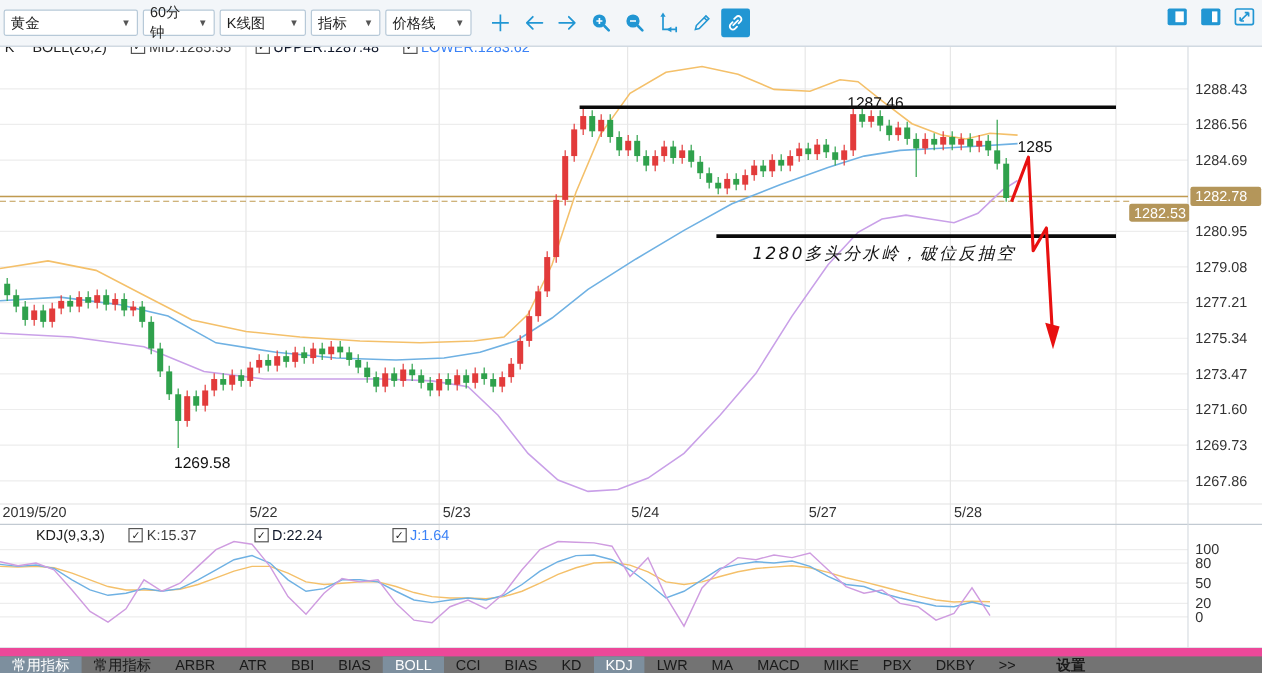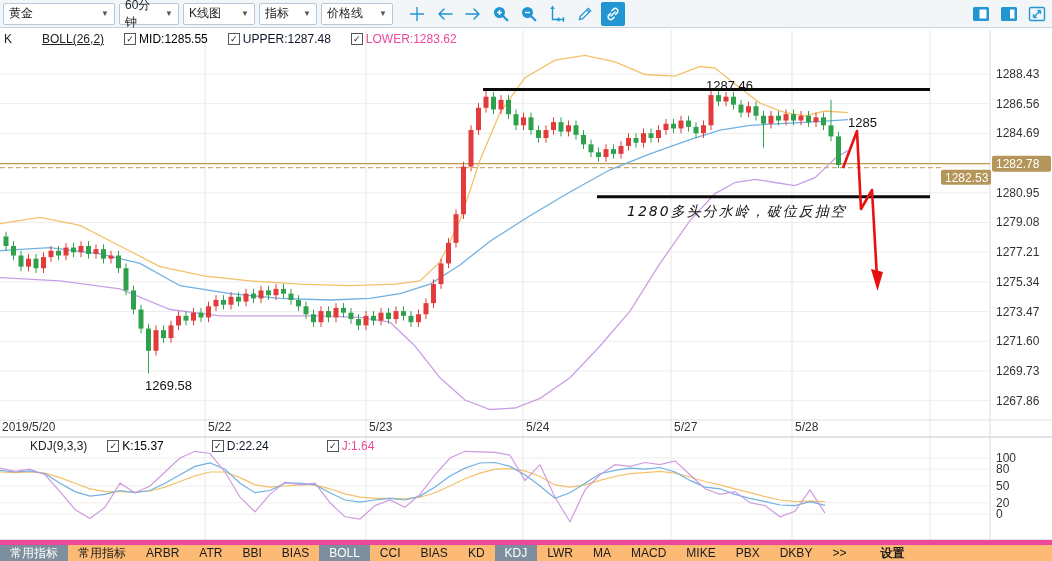--- a/index.html
+++ b/index.html
@@ -1,20 +1,20 @@
 <!DOCTYPE html>
 <html><head>
 <meta charset="utf-8">
 <style>
   html,body{margin:0;padding:0;background:#fff;}
   .stage{position:relative;width:1052px;height:561px;background:#fff;overflow:hidden;
          font-family:"Liberation Sans",sans-serif;}
   svg{font-family:"Liberation Sans",sans-serif;}
   
-  .toolbar{position:absolute;top:0;left:0;right:0;height:28px;background:#f3f6f9;
+  .toolbar{position:absolute;top:0;left:0;right:0;height:39px;background:#f3f6f9;
            border-bottom:1px solid #c9d3dc;display:flex;align-items:center;
            padding-left:3px;gap:4px;z-index:6;box-sizing:border-box;}
   .dd{height:20px;background:#fff;border:1px solid #b7c9d8;border-radius:2px;
       display:flex;align-items:center;justify-content:space-between;
       padding:0 5px;font-size:12px;color:#222;cursor:default;}
   .dd .arr{font-size:8px;color:#555;margin-left:6px;}
   .dd-symbol{width:100px}.dd-period{width:48px}.dd-ktype{width:60px}
   .dd-ind{width:46px}.dd-price{width:60px}
   .tbicons{display:flex;align-items:center;gap:4px;margin-left:8px;}
   .tbicon{width:24px;height:24px;display:flex;align-items:center;justify-content:center;border-radius:2px;}
@@ -22,25 +22,25 @@
   .right-icons{position:absolute;right:3px;top:2px;display:flex;gap:4px;}
   
   .ind-header{position:absolute;left:4px;display:flex;align-items:center;gap:6px;
               font-size:12px;color:#222;z-index:4;height:16px;white-space:nowrap;}
   #boll-header{top:31px;}
   #kdj-header{top:438px;margin-left:26px;}
   .grp{display:flex;align-items:center;margin-left:14px;}
   .cb{width:10px;height:10px;border:1px solid #555;background:#fff;font-size:9px;
       line-height:9px;color:#222;display:inline-flex;align-items:center;
       justify-content:center;margin-right:3px;}
-  .c-mid{color:#000000}.c-upper{color:#0f172a}.c-lower{color:#ec4899}
-  .sp{margin-left:24px;text-decoration:underline;}
+  .c-mid{color:#404040}.c-upper{color:#0f172a}.c-lower{color:#3b82f6}
+  .sp{margin-left:9px;}
   
-  .tabbar{position:absolute;bottom:0;left:0;right:0;height:21px;background:#fdba74;
-          border-top:5px solid #ec4899;display:flex;align-items:stretch;
+  .tabbar{position:absolute;bottom:0;left:0;right:0;height:21px;background:#737373;
+          border-top:7px solid #ec4899;display:flex;align-items:stretch;
           font-size:12px;color:#1a1a1a;z-index:6;box-sizing:border-box;}
   .tab{display:flex;align-items:center;padding:0 10px;white-space:nowrap;cursor:default;}
   .tab.active{background:#7d8f9e;color:#fff;}
   .tab:last-child{margin-left:14px;font-weight:bold;}
   #chart-svg{position:absolute;left:0;top:0;z-index:1;}
 </style>
 </head>
 <body>
 
 <div class="stage">

